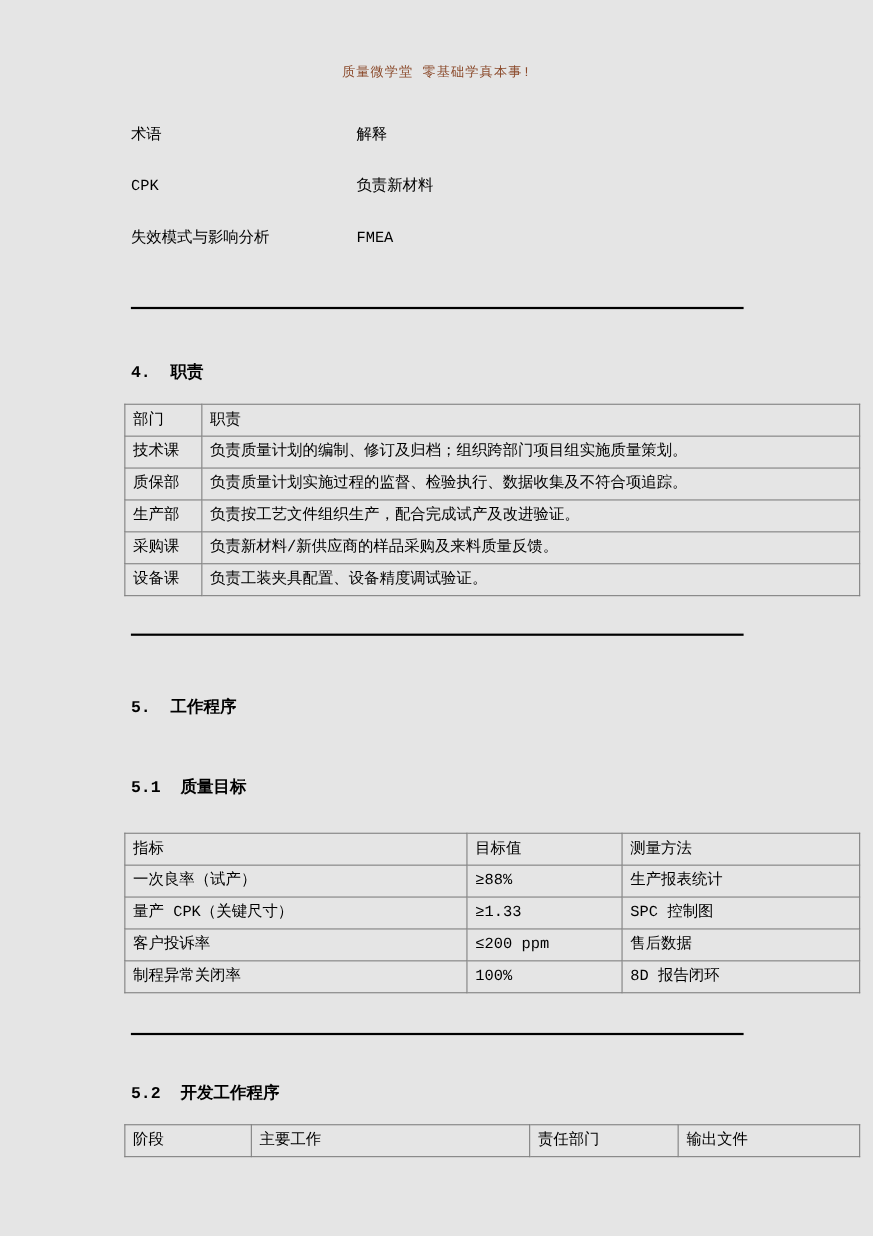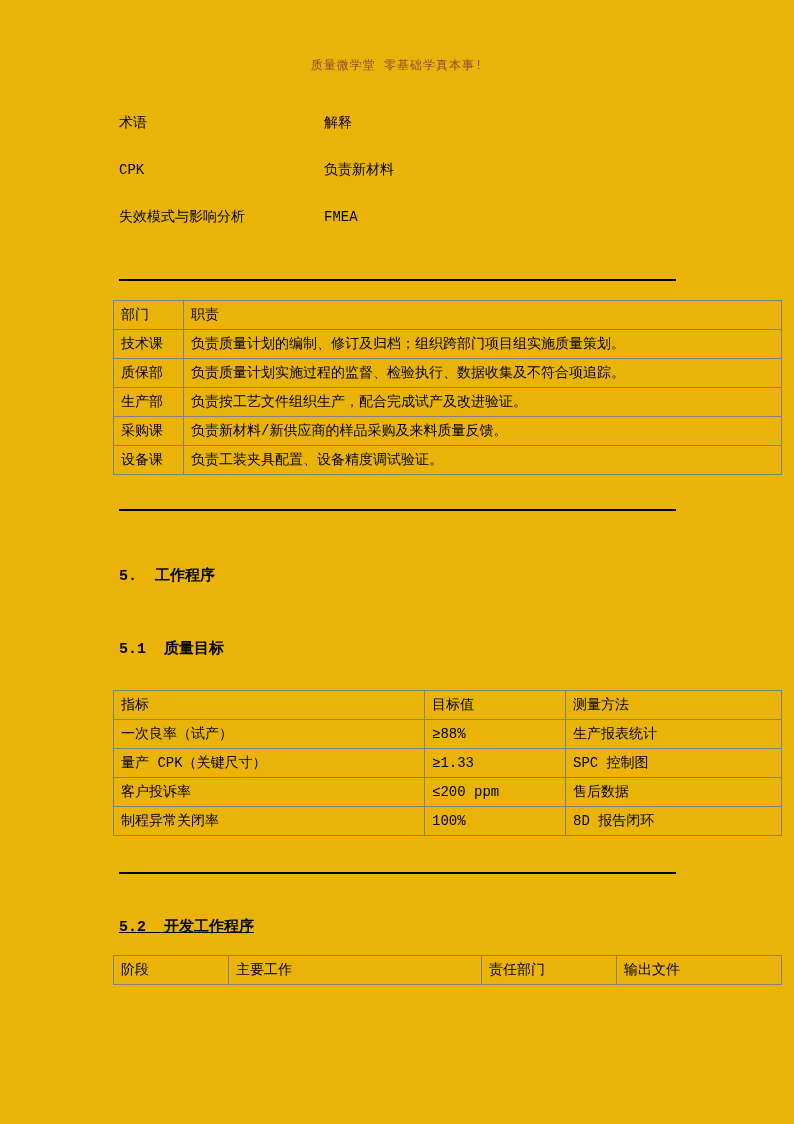--- a/index.html
+++ b/index.html
@@ -1,21 +1,21 @@
 <!DOCTYPE html>
 <html><head>
 <meta charset="utf-8">
 <style>
   * { margin: 0; padding: 0; box-sizing: border-box; }
   html, body { background: #ffffff; }
   .page {
     position: relative;
     width: 794px;
     height: 1124px;
-    background: #eab308;
+    background: #e5e5e5;
     font-family: "Liberation Mono", "DejaVu Sans Mono", monospace;
     color: #000000;
     overflow: hidden;
   }
   .doc-header {
     padding-top: 57px;
     text-align: center;
     font-size: 12px;
     letter-spacing: 1px;
     color: #8b4a2b;
@@ -44,21 +44,21 @@
   .sec-title {
     font-size: 15px;
     font-weight: bold;
     line-height: 16px;
     white-space: pre-wrap;
     padding-left: 6px;
   }
   .sec-4 { margin-top: 51px; }
   .sec-5 { margin-top: 58px; }
   .sec-5-1 { margin-top: 57px; }
-  .sec-5-2 { margin-top: 46px; text-decoration: underline; }
+  .sec-5-2 { margin-top: 46px; }
 
   .doc-table {
     border-collapse: collapse;
     table-layout: fixed;
     width: 669px;
     font-size: 14px;
     margin-top: 19px;
   }
   .t-targets { margin-top: 32px; }
   .t-dev { margin-top: 19px; }
@@ -91,20 +91,21 @@
         <div>负责新材料</div>
       </div>
       <div class="term-row">
         <div>失效模式与影响分析</div>
         <div>FMEA</div>
       </div>
     </div>
 
     <hr class="rule rule-1">
 
+    <div class="sec-title sec-4">4.  职责</div>
 
     <table class="doc-table t-resp">
       <colgroup>
           <col style="width:70px">
           <col>
         </colgroup>
       <tbody>
           <tr>
         <td>部门</td>
         <td>职责</td>

